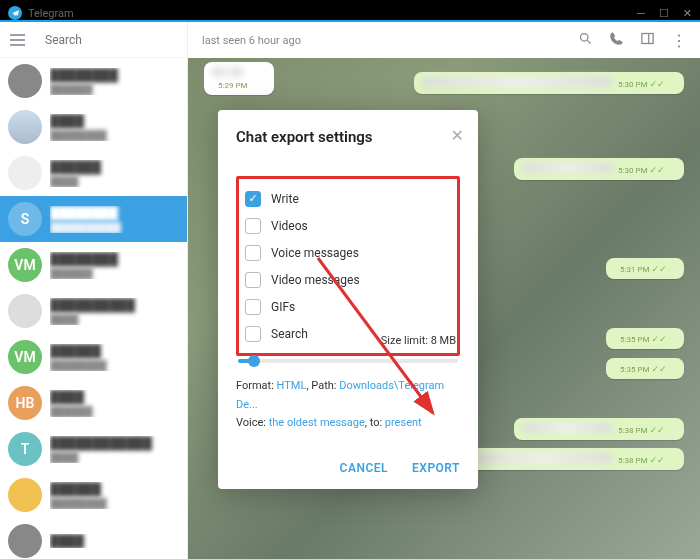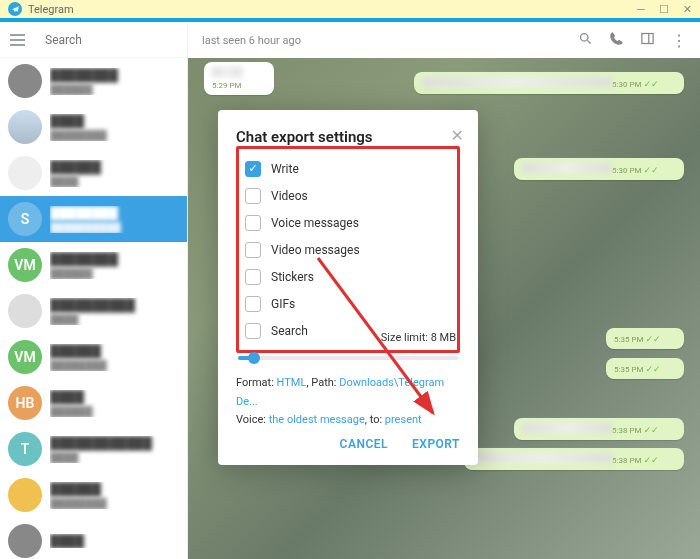--- a/index.html
+++ b/index.html
@@ -1,17 +1,17 @@
 <!DOCTYPE html>
 <html><head>
 <meta charset="utf-8">
 <style>
 *{box-sizing:border-box;margin:0;padding:0;font-family:-apple-system,BlinkMacSystemFont,"Segoe UI",Roboto,sans-serif}
 body{width:700px;height:559px;overflow:hidden;background:#fff;position:relative;font-size:13px;color:#333}
-.titlebar{height:22px;background:#fef9c3;display:flex;align-items:center;padding:0 8px;border-bottom:4px solid #0ea5e9}
+.titlebar{height:22px;background:#000000;display:flex;align-items:flex-end;padding:0 8px;border-bottom:2px solid #0ea5e9}
 .titlebar .tg-icon{width:14px;height:14px;border-radius:50%;background:#2ca5e0;margin-right:6px;display:flex;align-items:center;justify-content:center}
 .titlebar .title{font-size:11px;color:#666}
 .winctrl{margin-left:auto;display:flex;gap:14px;color:#888;font-size:11px}
 .winctrl span{cursor:default}
 .app{display:flex;height:537px}
 .sidebar{width:188px;border-right:1px solid #eee;display:flex;flex-direction:column;background:#fff}
 .searchbar{height:36px;display:flex;align-items:center;padding:0 10px;gap:20px;border-bottom:1px solid #f4f4f4}
 .hamburger{display:flex;flex-direction:column;gap:3px}
 .hamburger div{width:15px;height:2px;background:#9aa0a6}
 .searchbar input{flex:1;border:none;outline:none;font-size:12px;color:#888;background:transparent}
@@ -27,39 +27,39 @@
 .chat-item.sel .chat-preview{color:#e6f2fb}
 .main{flex:1;display:flex;flex-direction:column;position:relative;background:linear-gradient(135deg,#7a8a6a 0%,#8a9a7a 30%,#6a7a68 60%,#9aa898 100%)}
 .topbar{height:36px;background:#fff;display:flex;align-items:center;padding:0 14px;gap:14px;color:#888}
 .topbar .status{font-size:11px}
 .topbar .actions{margin-left:auto;display:flex;gap:16px;align-items:center;color:#888}
 .messages{flex:1;position:relative;padding:10px 16px;overflow:hidden}
 .bubble{position:absolute;border-radius:8px;padding:5px 8px;font-size:10px;box-shadow:0 1px 1px rgba(0,0,0,.15)}
 .bubble.out{background:#e1f5c4;right:16px}
 .bubble.in{background:#fff;left:16px}
 .bubble .blur{filter:blur(3px);color:#666;display:inline-block;min-width:80px;min-height:10px;background:linear-gradient(90deg,#ddd,#eee,#ddd)}
-.bubble .time{font-size:8px;color:#7fa05c;white-space:nowrap}
+.bubble .time{font-size:8px;color:#7fa05c;margin-left:6px;white-space:nowrap}
 .bubble.out .tick{color:#6bbf3e;font-size:9px;margin-left:2px}
 .compose{height:38px;background:#fff;display:flex;align-items:center;padding:0 14px;gap:12px;color:#999}
 .compose input{flex:1;border:none;outline:none;font-size:12px;color:#888}
 .dialog-backdrop{position:absolute;top:36px;left:0;right:0;bottom:38px}
 .dialog{position:absolute;left:30px;top:52px;width:260px;background:#fff;border-radius:4px;box-shadow:0 4px 30px rgba(0,0,0,.25);padding:18px 18px 14px}
-.dialog h2{font-size:15px;font-weight:600;color:#222;margin-bottom:0}
+.dialog h2{font-size:15px;font-weight:600;color:#222;margin-bottom:30px}
 .dialog .close{position:absolute;top:16px;right:14px;color:#aaa;font-size:16px;cursor:pointer}
 .opts{border:3px solid #e03030;padding:6px 8px 6px 6px;border-radius:2px}
 .opt{display:flex;align-items:center;gap:10px;height:27px;font-size:12px;color:#333}
 .cbx{width:16px;height:16px;border:1px solid #bbb;border-radius:3px;display:flex;align-items:center;justify-content:center}
 .cbx.on{background:#3ba1e3;border-color:#3ba1e3;color:#fff;font-size:11px}
 .sizelimit{font-size:11px;color:#333;text-align:right;margin-top:-22px;padding-right:4px}
 .slider{height:4px;background:#e8e8e8;margin:12px 2px 14px;position:relative;border-radius:2px}
 .slider .fill{position:absolute;left:0;top:0;height:4px;width:14px;background:#3ba1e3;border-radius:2px}
 .slider .thumb{position:absolute;left:10px;top:-4px;width:12px;height:12px;border-radius:50%;background:#3ba1e3}
 .meta{font-size:11px;color:#333;line-height:1.7}
 .meta .lnk{color:#3ba1e3}
-.dlg-actions{display:flex;justify-content:flex-end;gap:24px;margin-top:7px}
+.dlg-actions{display:flex;justify-content:flex-end;gap:24px;margin-top:28px}
 .dlg-actions button{border:none;background:none;color:#3ba1e3;font-weight:600;font-size:12px;letter-spacing:.5px;cursor:pointer}
 .arrow{position:absolute;pointer-events:none}
 .arrow svg{overflow:visible}
 </style>
 </head>
 <body>
 
 <div class="titlebar">
   <div class="tg-icon">
     <svg width="9" height="9" viewBox="0 0 24 24">
@@ -185,20 +185,21 @@
               <path stroke="#888" stroke-width="2" d="M14 4v16"></path>
             </svg></span>
         <span style="font-size:16px;letter-spacing:-1px">⋮</span>
       </div>
     </div>
 
     <div class="messages">
       <div class="bubble in" style="top:4px;width:70px"><span class="blur" style="min-width:30px"></span><span class="time">5:29 PM</span></div>
       <div class="bubble out" style="top:14px;width:270px"><span class="blur" style="min-width:190px"></span><span class="time">5:30 PM</span><span class="tick">✓✓</span></div>
       <div class="bubble out" style="top:100px;width:170px"><span class="blur" style="min-width:90px"></span><span class="time">5:30 PM</span><span class="tick">✓✓</span></div>
+      <div class="bubble out" style="top:200px;width:78px"><span class="time">5:31 PM</span><span class="tick">✓✓</span></div>
       <div class="bubble out" style="top:270px;width:78px"><span class="time">5:35 PM</span><span class="tick">✓✓</span></div>
       <div class="bubble out" style="top:300px;width:78px"><span class="time">5:35 PM</span><span class="tick">✓✓</span></div>
       <div class="bubble out" style="top:360px;width:170px"><span class="blur" style="min-width:90px"></span><span class="time">5:38 PM</span><span class="tick">✓✓</span></div>
       <div class="bubble out" style="top:390px;width:220px"><span class="blur" style="min-width:140px"></span><span class="time">5:38 PM</span><span class="tick">✓✓</span></div>
     </div>
 
 
     <div class="dialog-backdrop">
       <div class="dialog">
         <h2>Chat export settings</h2>
@@ -212,24 +213,20 @@
               <div class="cbx"></div>
               <span>Videos</span>
             </div>
           <div class="opt">
               <div class="cbx"></div>
               <span>Voice messages</span>
             </div>
           <div class="opt">
               <div class="cbx"></div>
               <span>Video messages</span>
-            </div>
-          <div class="opt">
-              <div class="cbx"></div>
-              <span>Stickers</span>
             </div>
           <div class="opt">
               <div class="cbx"></div>
               <span>GIFs</span>
             </div>
           <div class="opt">
               <div class="cbx"></div>
               <span>Search</span>
             </div>
         </div>

